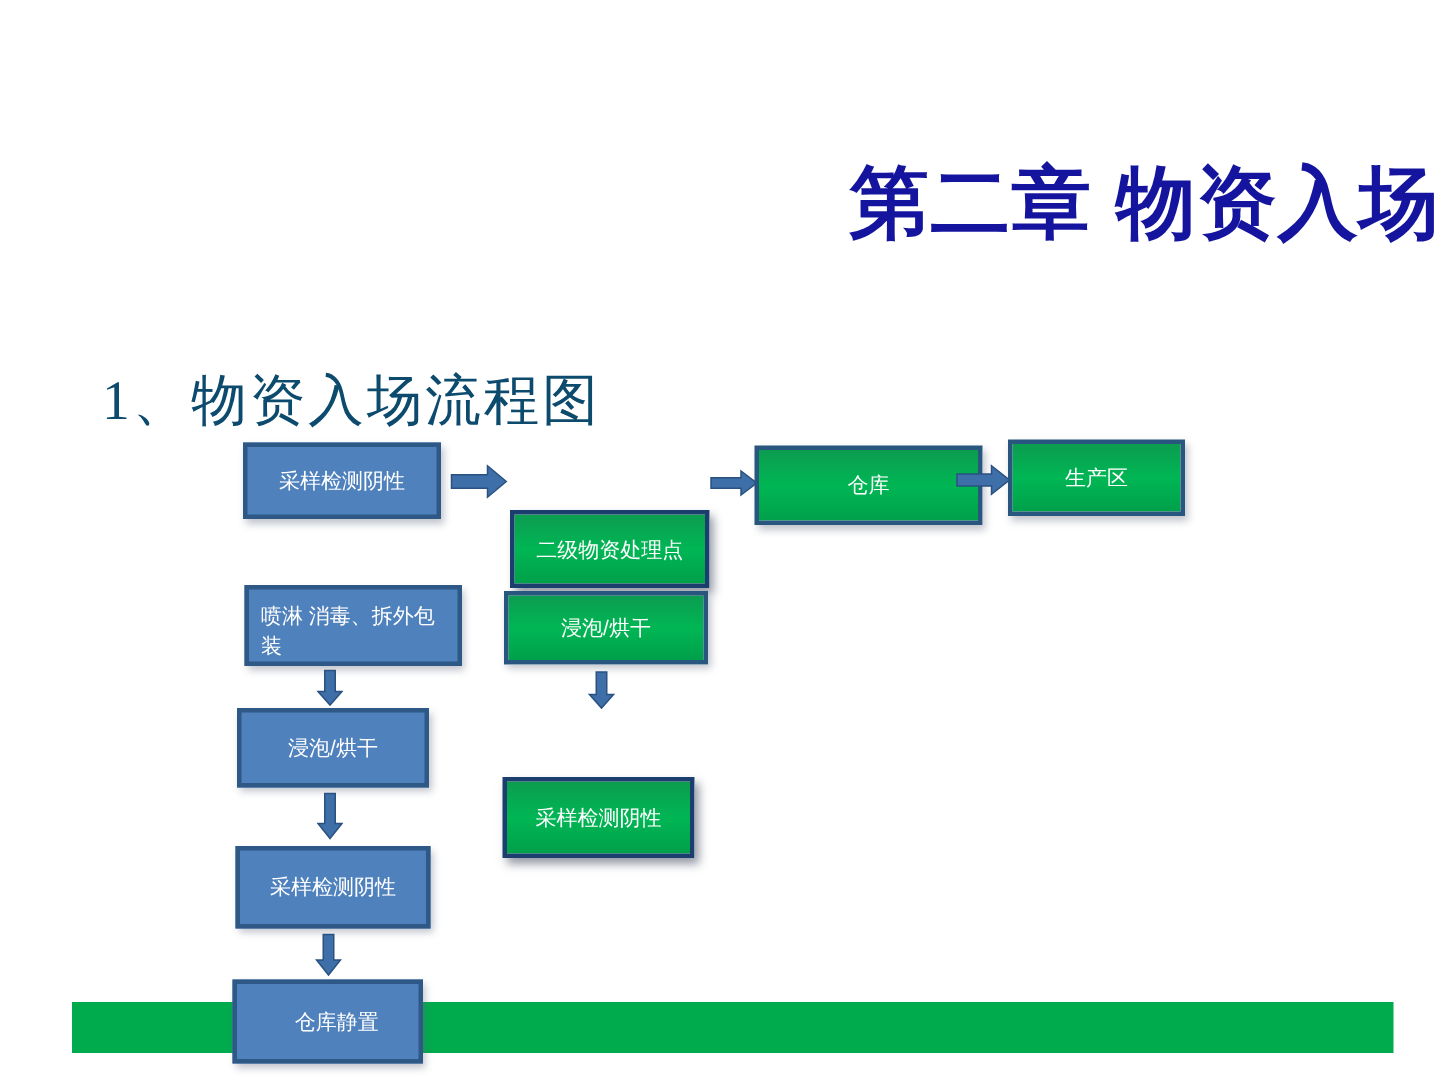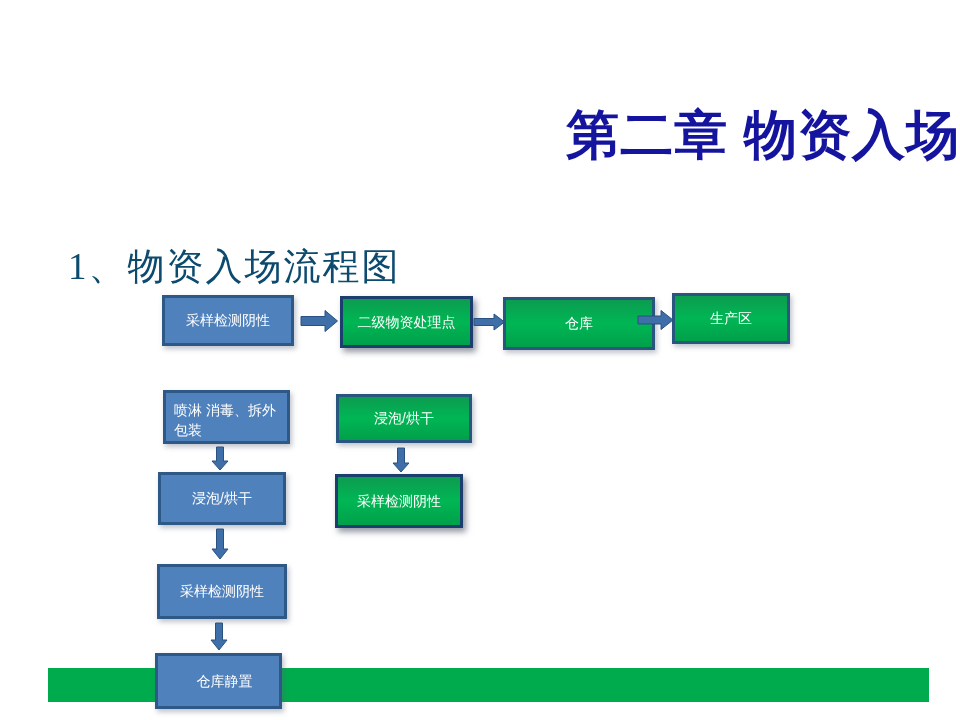--- a/index.html
+++ b/index.html
@@ -24,21 +24,21 @@
     border:3px solid;box-shadow:2px 3px 5px rgba(90,100,120,0.38);
   }
   .blue{
     background:var(--blue_fill,#4F81BD);
     border-color:var(--blue_border,#2E5886);
   }
   .green{
     background:linear-gradient(180deg,#0C9C50 0%,var(--green_fill,#00B654) 50%,#00A04A 100%);
     border-color:var(--green_border,#28567E);
   }
-  .green.heavy{border-color:#1C3E6E;box-shadow:3px 4px 6px rgba(60,70,90,0.55);}
+  .green.heavy{border-color:#1C3E6E;box-shadow:3px 4px 6px rgba(60,70,90,0.55);margin-top:44px;}
   .left-align{justify-content:flex-start;align-items:flex-start;
     text-align:left;padding:7px 8px;}
   .arrow{position:absolute;}
   .arrow polygon{fill:var(--arrow_fill,#3E6FA9);stroke:var(--arrow_stroke,#2A5180);stroke-width:1;}
   .bottom-bar{
     position:absolute;left:48px;top:668px;width:881px;height:34px;
     background:var(--bar_fill,#00AB4E);
   }
   .above-bar{z-index:2;padding-left:12px;}
 </style>
@@ -71,21 +71,21 @@
 </div>
 
 <svg class="arrow" style="left:637px;top:309px;" width="37" height="22">
   <polygon points="1,7 24,7 24,1.5 36,11 24,20.5 24,15 1,15"></polygon>
 </svg>
 
 <div class="flow-box green" style="left:672px;top:293px;width:118px;height:51px;">
   <span>生产区</span>
 </div>
 
-<div class="flow-box blue left-align" style="left:163px;top:390px;width:127px;height:54px;">
+<div class="flow-box blue left-align" style="left:163px;top:390px;width:145px;height:54px;">
   <span>喷淋 消毒、拆外包装</span>
 </div>
 
 <svg class="arrow" style="left:211px;top:446px;" width="18" height="25">
   <polygon points="5.5,1 12.5,1 12.5,15 17,15 9,24 1,15 5.5,15"></polygon>
 </svg>
 
 <div class="flow-box blue" style="left:158px;top:472px;width:128px;height:53px;">
   <span>浸泡/烘干</span>
 </div>

